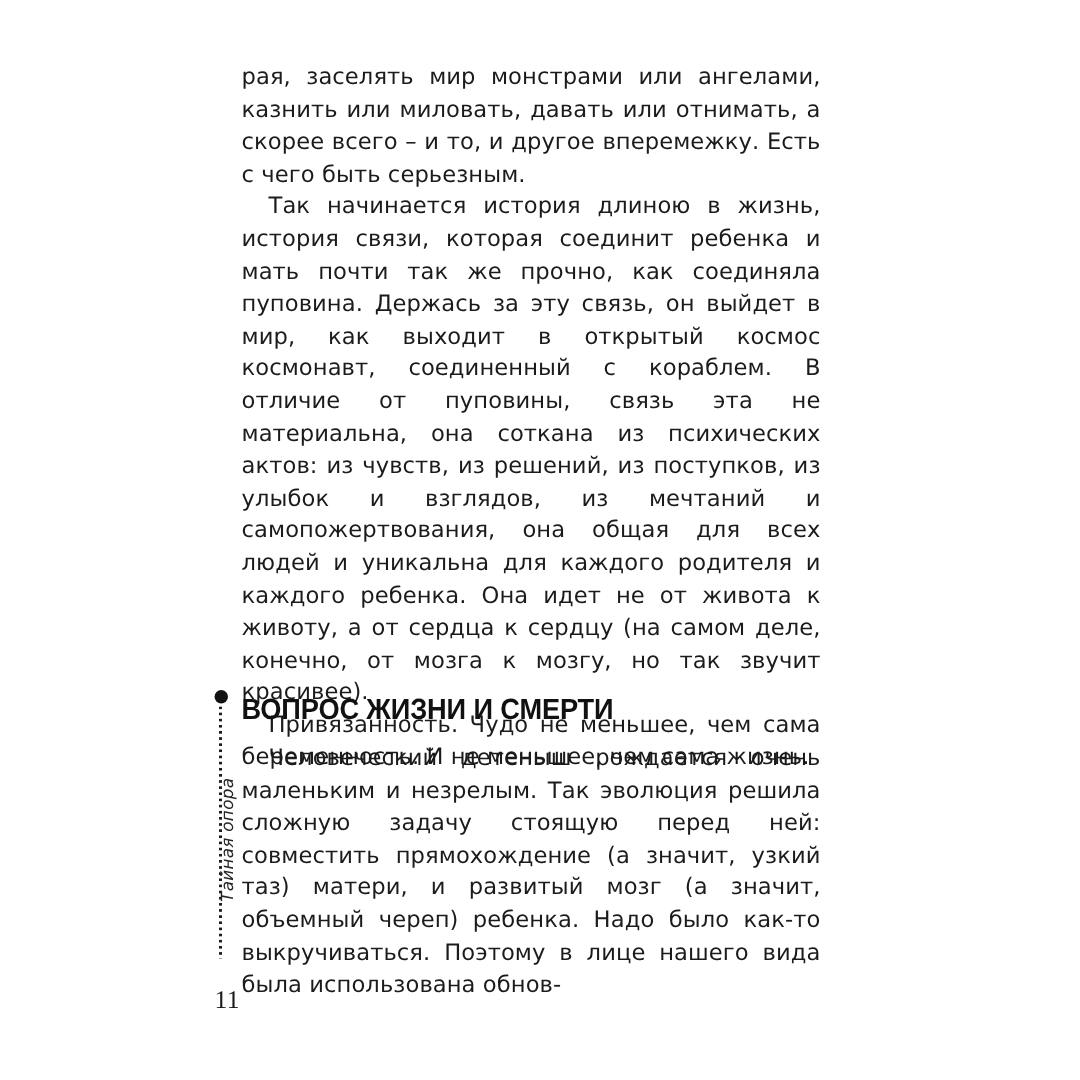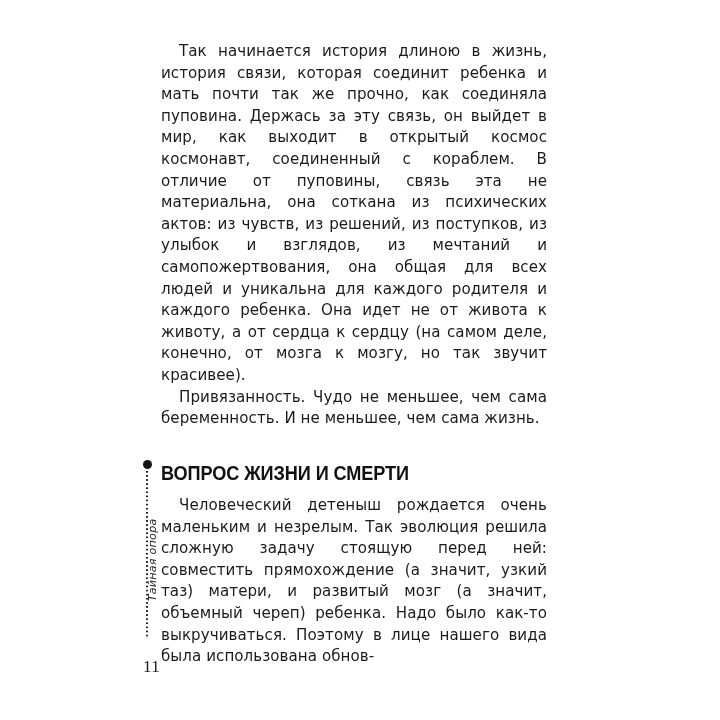--- a/index.html
+++ b/index.html
@@ -131,20 +131,21 @@
     color: #1a1a1a;
     letter-spacing: 0.3px;
   }
 </style>
 </head>
 <body>
 
 <div id="page">
 
   <div id="text-column">
+    <p class="para">рая, заселять мир монстрами или ангелами, казнить или миловать, давать или отнимать, а скорее всего – и то, и другое вперемежку. Есть с чего быть серьезным.</p>
     <p class="para indent">Так начинается история длиною в жизнь, история связи, которая соединит ребенка и мать почти так же прочно, как соединяла пуповина. Держась за эту связь, он выйдет в мир, как выходит в открытый космос космонавт, соединенный с кораблем. В отличие от пуповины, связь эта не материальна, она соткана из психических актов: из чувств, из решений, из поступков, из улыбок и взглядов, из мечтаний и самопожертвования, она общая для всех людей и уникальна для каждого родителя и каждого ребенка. Она идет не от живота к животу, а от сердца к сердцу (на самом деле, конечно, от мозга к мозгу, но так звучит красивее).</p>
     <p class="para indent">Привязанность. Чудо не меньшее, чем сама беременность. И не меньшее, чем сама жизнь.</p>
   </div>
 
   <div id="margin-rule">
     <span id="margin-bullet"></span>
     <span id="margin-dotline"></span>
     <span id="running-head">Тайная опора</span>
   </div>
 

